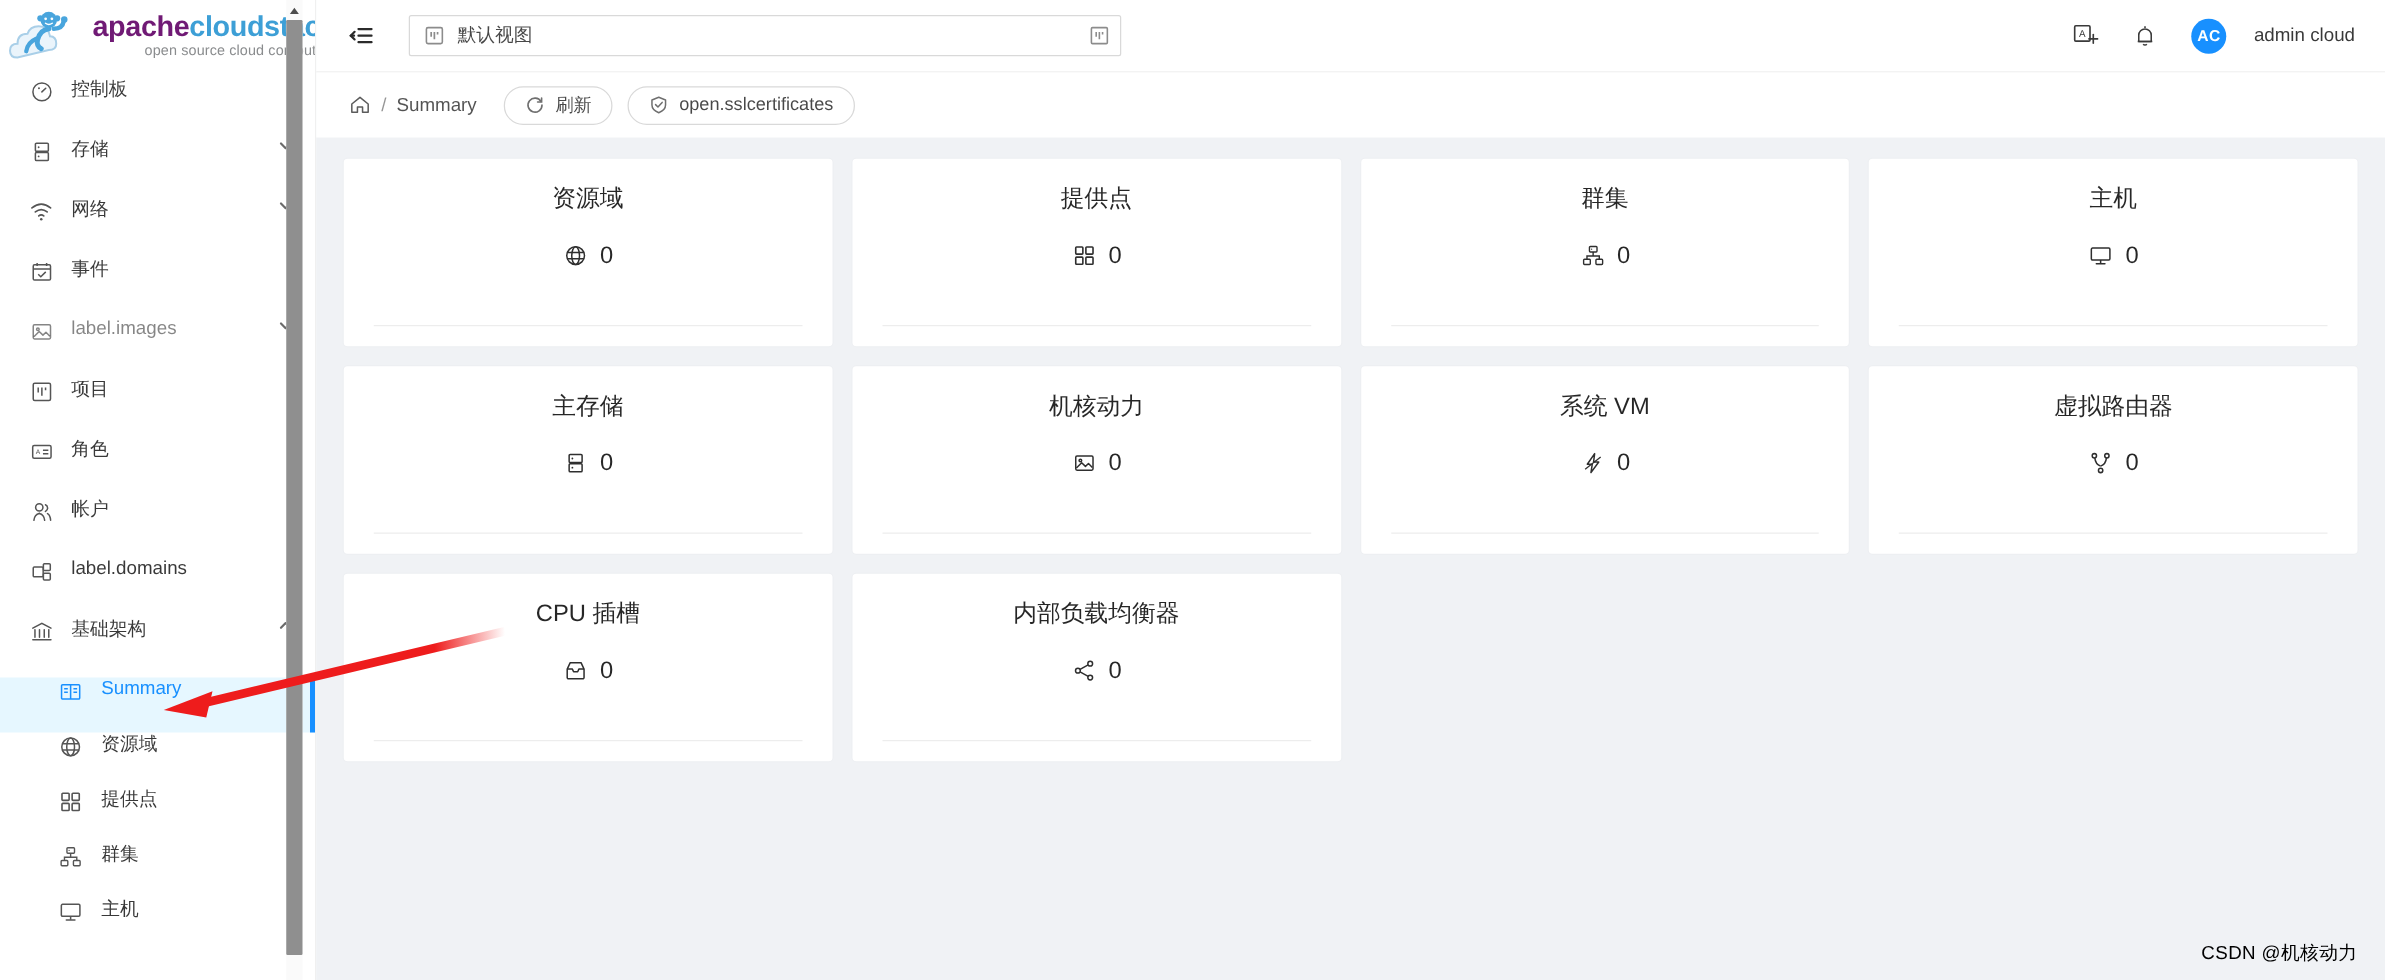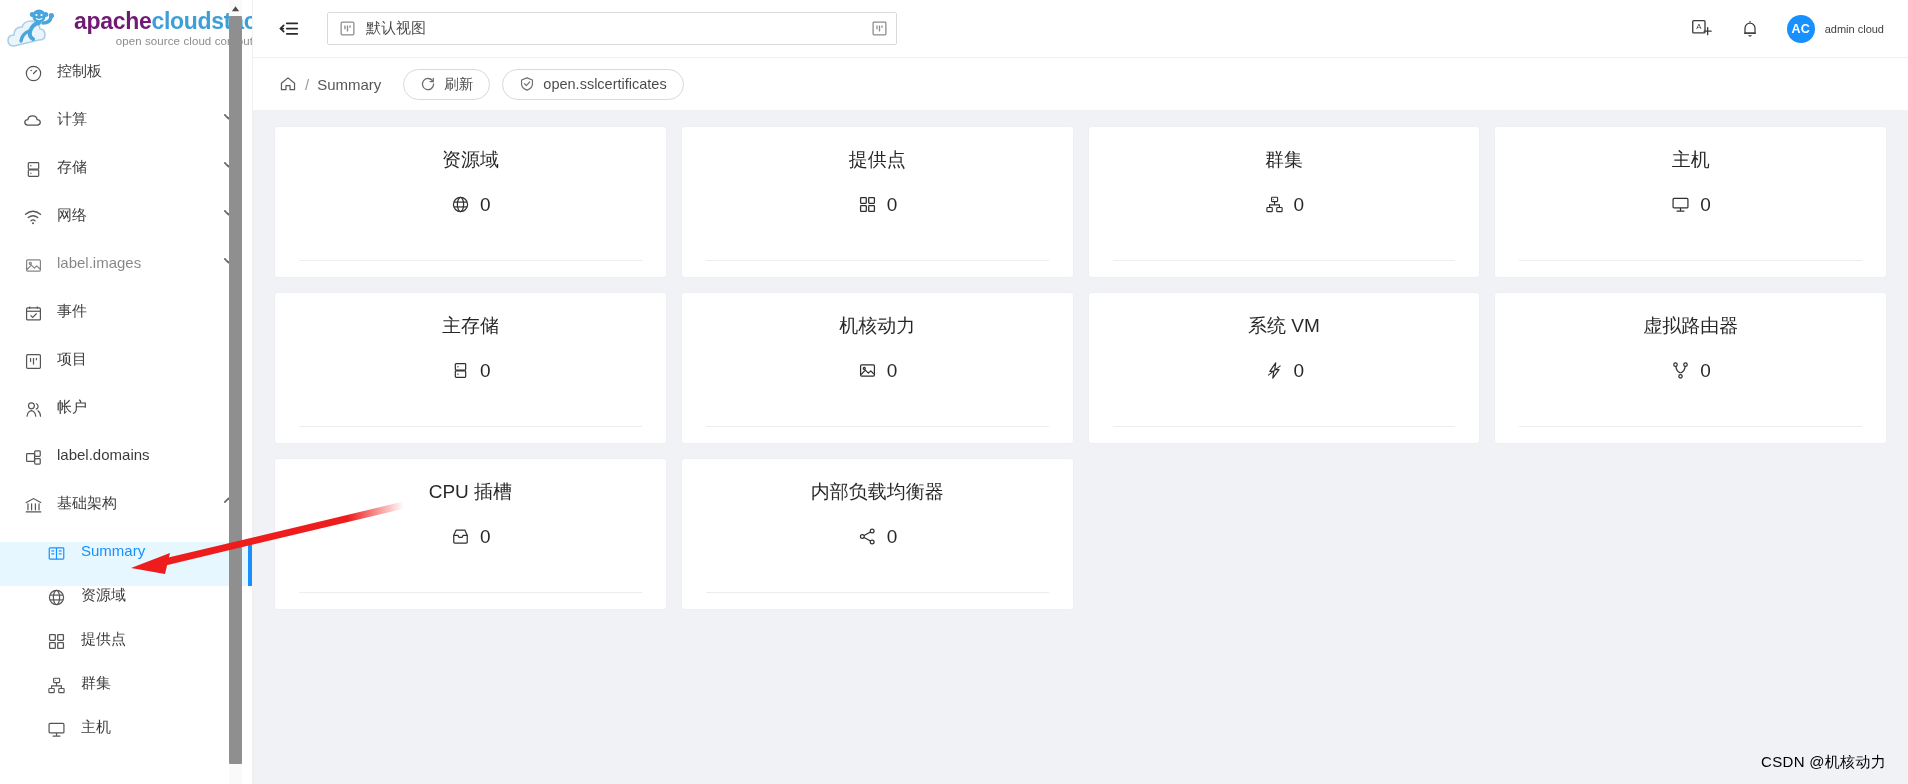--- a/index.html
+++ b/index.html
@@ -115,21 +115,21 @@
   }
   .tb-icon { width: 22px; height: 22px; color: #3a3a3a; cursor: pointer; display:flex; align-items:center; justify-content:center;}
   .user-chip { display: flex; align-items: center; gap: 10px; cursor: pointer; }
   .avatar {
     width: 28px; height: 28px; border-radius: 50%;
     background: #1890ff; color: #fff;
     font-size: 12.5px; font-weight: 600;
     display: flex; align-items: center; justify-content: center;
     letter-spacing: 0.2px;
   }
-  .user-name { font-size: 11px; color: rgba(0,0,0,0.78); white-space: nowrap; }
+  .user-name { font-size: 15px; color: rgba(0,0,0,0.78); white-space: nowrap; margin-left: 12px; }
 
   
   .breadcrumb-bar {
     height: 52px; background: #fff; flex: 0 0 52px;
     display: flex; align-items: center;
     padding: 0 24px 0 26px;
     gap: 12px;
   }
   .crumbs { display: flex; align-items: center; font-size: 15px; color: rgba(0,0,0,0.6); gap: 8px; }
   .crumbs .home-ic { width: 18px; height: 18px; color: #5c5c5c; display:flex; }
@@ -219,33 +219,20 @@
             <svg viewBox="0 0 22 22" width="19" height="19" fill="none" stroke="currentColor" stroke-width="1.4">
               <circle cx="11" cy="11" r="8.3"></circle>
               <path d="M11 11 L14.6 7.6" stroke-linecap="round"></path>
               <circle cx="8.3" cy="7.6" r="0.9" fill="currentColor" stroke="none"></circle>
             </svg>
           </span>
           <span class="mi-label">控制板</span>
         </div>
         <div class="menu-item">
           <span class="mi-icon">
-            <svg viewBox="0 0 22 22" width="20" height="20" fill="none" stroke="currentColor" stroke-width="1.4">
-              <path d="M5.2 15.5 q-3.2 0 -3.2 -3 t3.4 -3.1 q0.6 -4 5.2 -4 q4.3 0 4.9 4 q3.5 0.1 3.5 3.1 q0 3 -3.4 3 z" stroke-linejoin="round"></path>
-            </svg>
-          </span>
-          <span class="mi-label">计算</span>
-          <span class="mi-chev">
-            <svg viewBox="0 0 14 14" width="13" height="13" fill="none" stroke="currentColor" stroke-width="1.9" stroke-linecap="round" stroke-linejoin="round">
-              <path d="M3 5.2 L7 9.2 L11 5.2"></path>
-            </svg>
-          </span>
-        </div>
-        <div class="menu-item">
-          <span class="mi-icon">
             <svg viewBox="0 0 22 22" width="19" height="19" fill="none" stroke="currentColor" stroke-width="1.4">
               <rect x="5" y="3" width="12" height="7.5" rx="1"></rect>
               <rect x="5" y="11.5" width="12" height="7.5" rx="1"></rect>
               <circle cx="8" cy="6.7" r="0.85" fill="currentColor" stroke="none"></circle>
               <circle cx="8" cy="15.2" r="0.85" fill="currentColor" stroke="none"></circle>
             </svg>
           </span>
           <span class="mi-label">存储</span>
           <span class="mi-chev">
             <svg viewBox="0 0 14 14" width="13" height="13" fill="none" stroke="currentColor" stroke-width="1.9" stroke-linecap="round" stroke-linejoin="round">
@@ -262,57 +249,68 @@
               <circle cx="11" cy="18" r="1.1" fill="currentColor" stroke="none"></circle>
             </svg>
           </span>
           <span class="mi-label">网络</span>
           <span class="mi-chev">
             <svg viewBox="0 0 14 14" width="13" height="13" fill="none" stroke="currentColor" stroke-width="1.9" stroke-linecap="round" stroke-linejoin="round">
               <path d="M3 5.2 L7 9.2 L11 5.2"></path>
             </svg>
           </span>
         </div>
-        <div class="menu-item muted">
-          <span class="mi-icon">
-            <svg viewBox="0 0 22 22" width="19" height="19" fill="none" stroke="currentColor" stroke-width="1.4">
-              <rect x="3" y="4.5" width="16" height="13" rx="1.2"></rect>
-              <circle cx="7.3" cy="8.6" r="1.2"></circle>
-              <path d="M3.6 15.6 L8.5 10.6 L12 14 L14.8 11.4 L18.4 15" stroke-linejoin="round"></path>
-            </svg>
-          </span>
-          <span class="mi-label">label.images</span>
-          <span class="mi-chev">
-            <svg viewBox="0 0 14 14" width="13" height="13" fill="none" stroke="currentColor" stroke-width="1.9" stroke-linecap="round" stroke-linejoin="round">
-              <path d="M3 5.2 L7 9.2 L11 5.2"></path>
-            </svg>
-          </span>
-        </div>
         <div class="menu-item">
           <span class="mi-icon">
             <svg viewBox="0 0 22 22" width="19" height="19" fill="none" stroke="currentColor" stroke-width="1.4">
               <rect x="3" y="4.5" width="16" height="14" rx="1.2"></rect>
               <path d="M3 8.4 H19"></path>
               <path d="M6.6 2.8 V5.6"></path>
               <path d="M15.4 2.8 V5.6"></path>
               <path d="M7.6 13.2 L10 15.5 L14.6 11"></path>
             </svg>
           </span>
           <span class="mi-label">事件</span>
         </div>
+        <div class="menu-item muted">
+          <span class="mi-icon">
+            <svg viewBox="0 0 22 22" width="19" height="19" fill="none" stroke="currentColor" stroke-width="1.4">
+              <rect x="3" y="4.5" width="16" height="13" rx="1.2"></rect>
+              <circle cx="7.3" cy="8.6" r="1.2"></circle>
+              <path d="M3.6 15.6 L8.5 10.6 L12 14 L14.8 11.4 L18.4 15" stroke-linejoin="round"></path>
+            </svg>
+          </span>
+          <span class="mi-label">label.images</span>
+          <span class="mi-chev">
+            <svg viewBox="0 0 14 14" width="13" height="13" fill="none" stroke="currentColor" stroke-width="1.9" stroke-linecap="round" stroke-linejoin="round">
+              <path d="M3 5.2 L7 9.2 L11 5.2"></path>
+            </svg>
+          </span>
+        </div>
         <div class="menu-item">
           <span class="mi-icon">
             <svg viewBox="0 0 22 22" width="19" height="19" fill="none" stroke="currentColor" stroke-width="1.4">
               <rect x="3" y="3" width="16" height="16" rx="1.4"></rect>
               <path d="M7.6 7 V11.6"></path>
               <path d="M11 7 V14.6"></path>
               <path d="M14.4 7 V9.6"></path>
             </svg>
           </span>
           <span class="mi-label">项目</span>
+        </div>
+        <div class="menu-item">
+          <span class="mi-icon">
+            <svg viewBox="0 0 22 22" width="19" height="19" fill="none" stroke="currentColor" stroke-width="1.4">
+              <rect x="2.5" y="5" width="17" height="12" rx="1.4"></rect>
+              <text x="7.4" y="13.2" font-size="6.2" fill="currentColor" stroke="none" text-anchor="middle" font-family="Liberation Sans">A</text>
+              <path d="M12 9.6 H17"></path>
+              <path d="M12 12.8 H17"></path>
+            </svg>
+          </span>
+          <span class="mi-label">角色</span>
         </div>
         <div class="menu-item">
           <span class="mi-icon">
             <svg viewBox="0 0 22 22" width="19" height="19" fill="none" stroke="currentColor" stroke-width="1.4">
               <circle cx="8.6" cy="6.8" r="3.4"></circle>
               <path d="M3.6 18.8 q0.6 -5.6 5 -6.4" stroke-linecap="round"></path>
               <path d="M13.6 18.8 q-0.6 -5.6 -5 -6.4" stroke-linecap="round"></path>
               <path d="M14.3 4.4 a3.4 3.4 0 0 1 0 6.2" stroke-linecap="round"></path>
               <path d="M16.2 12.6 q2.6 1.4 2.9 6.2" stroke-linecap="round"></path>
             </svg>

